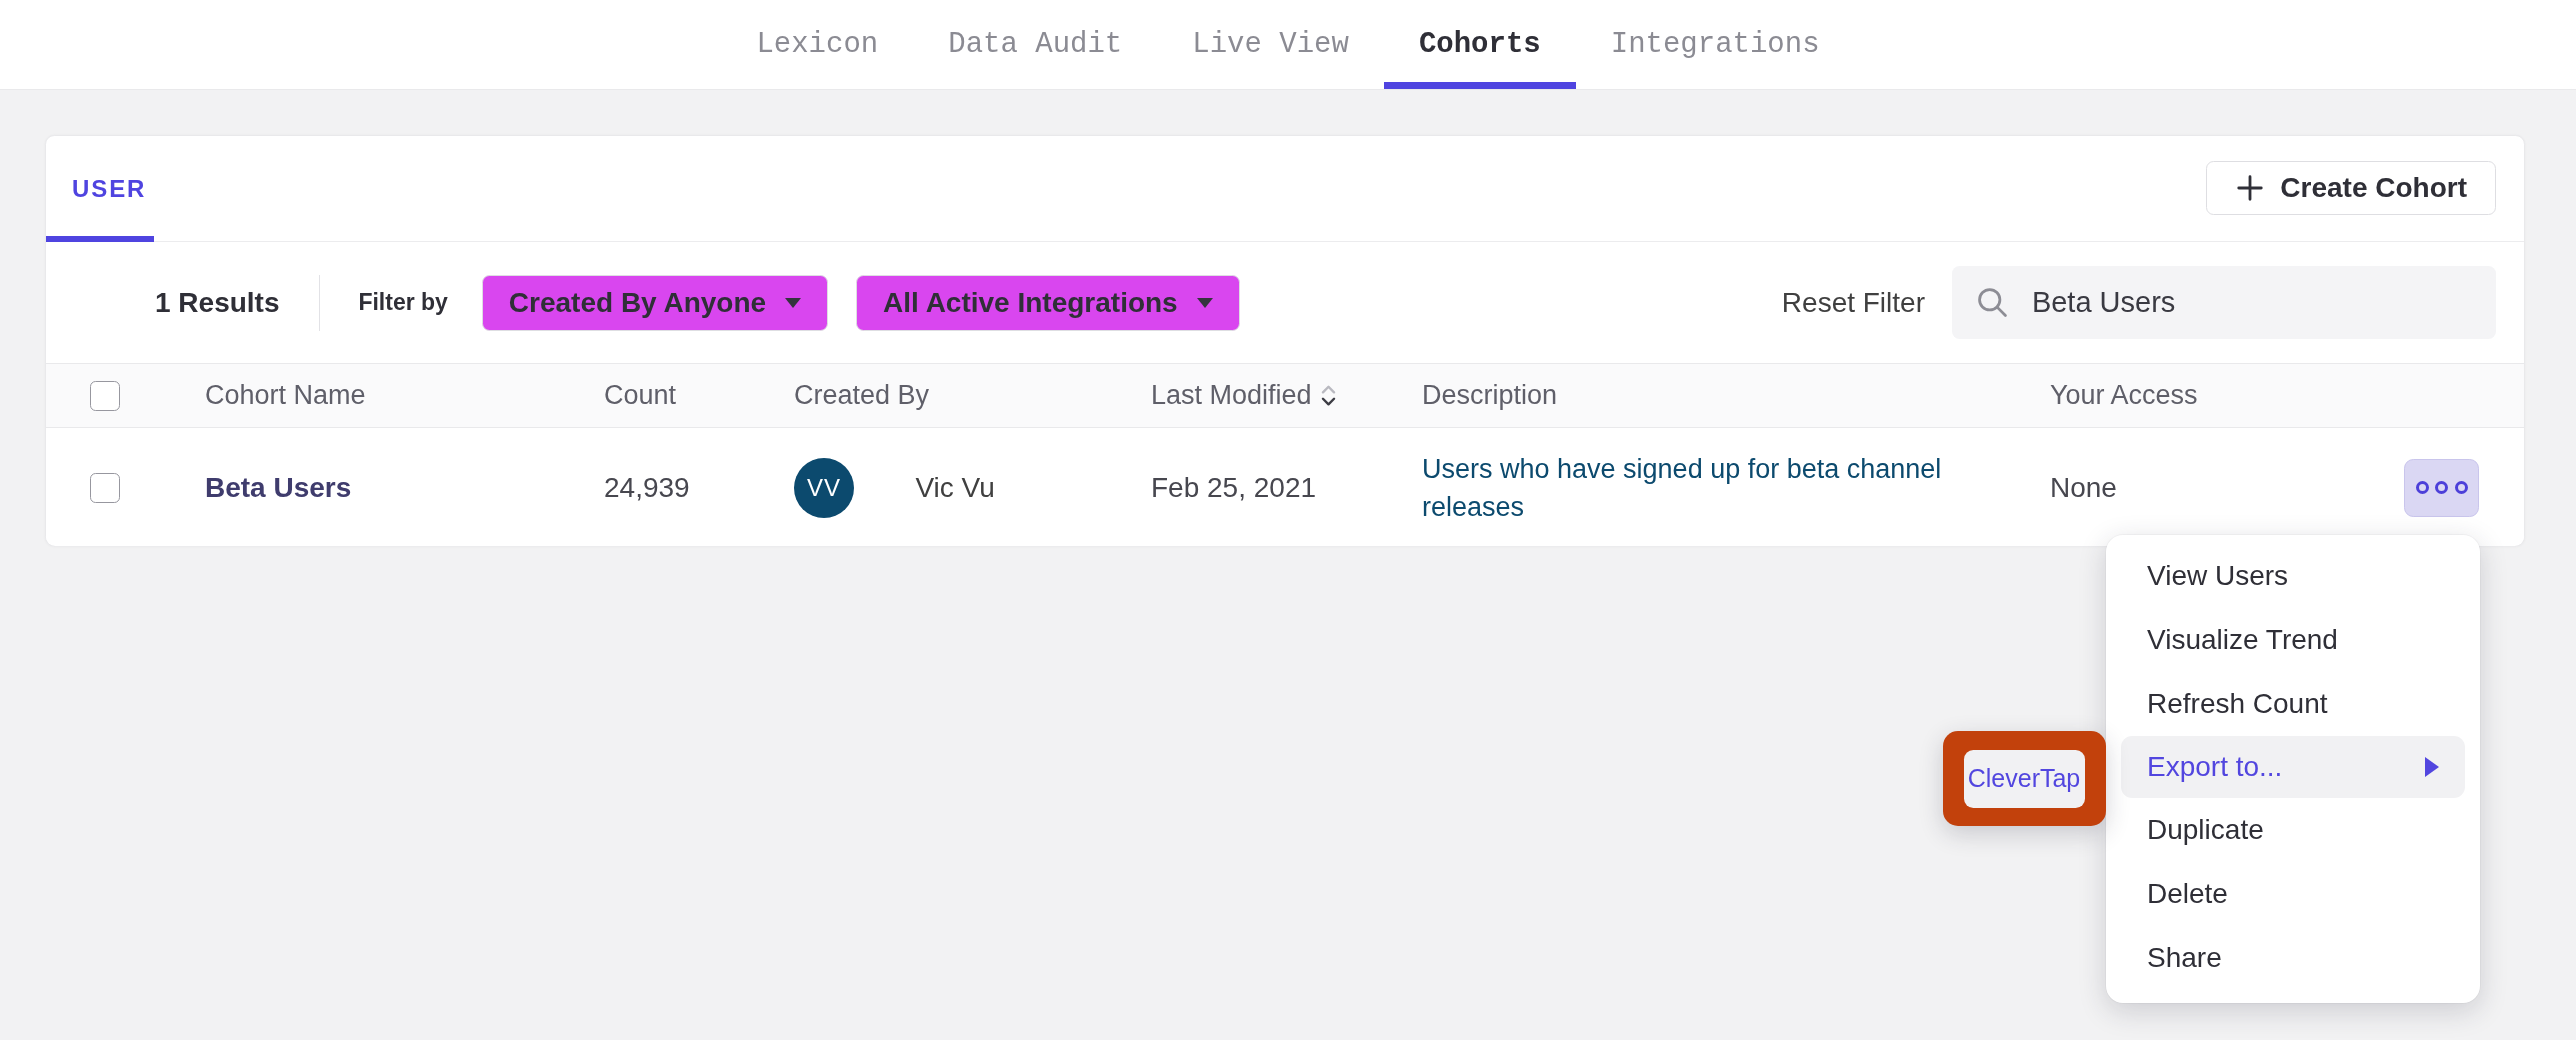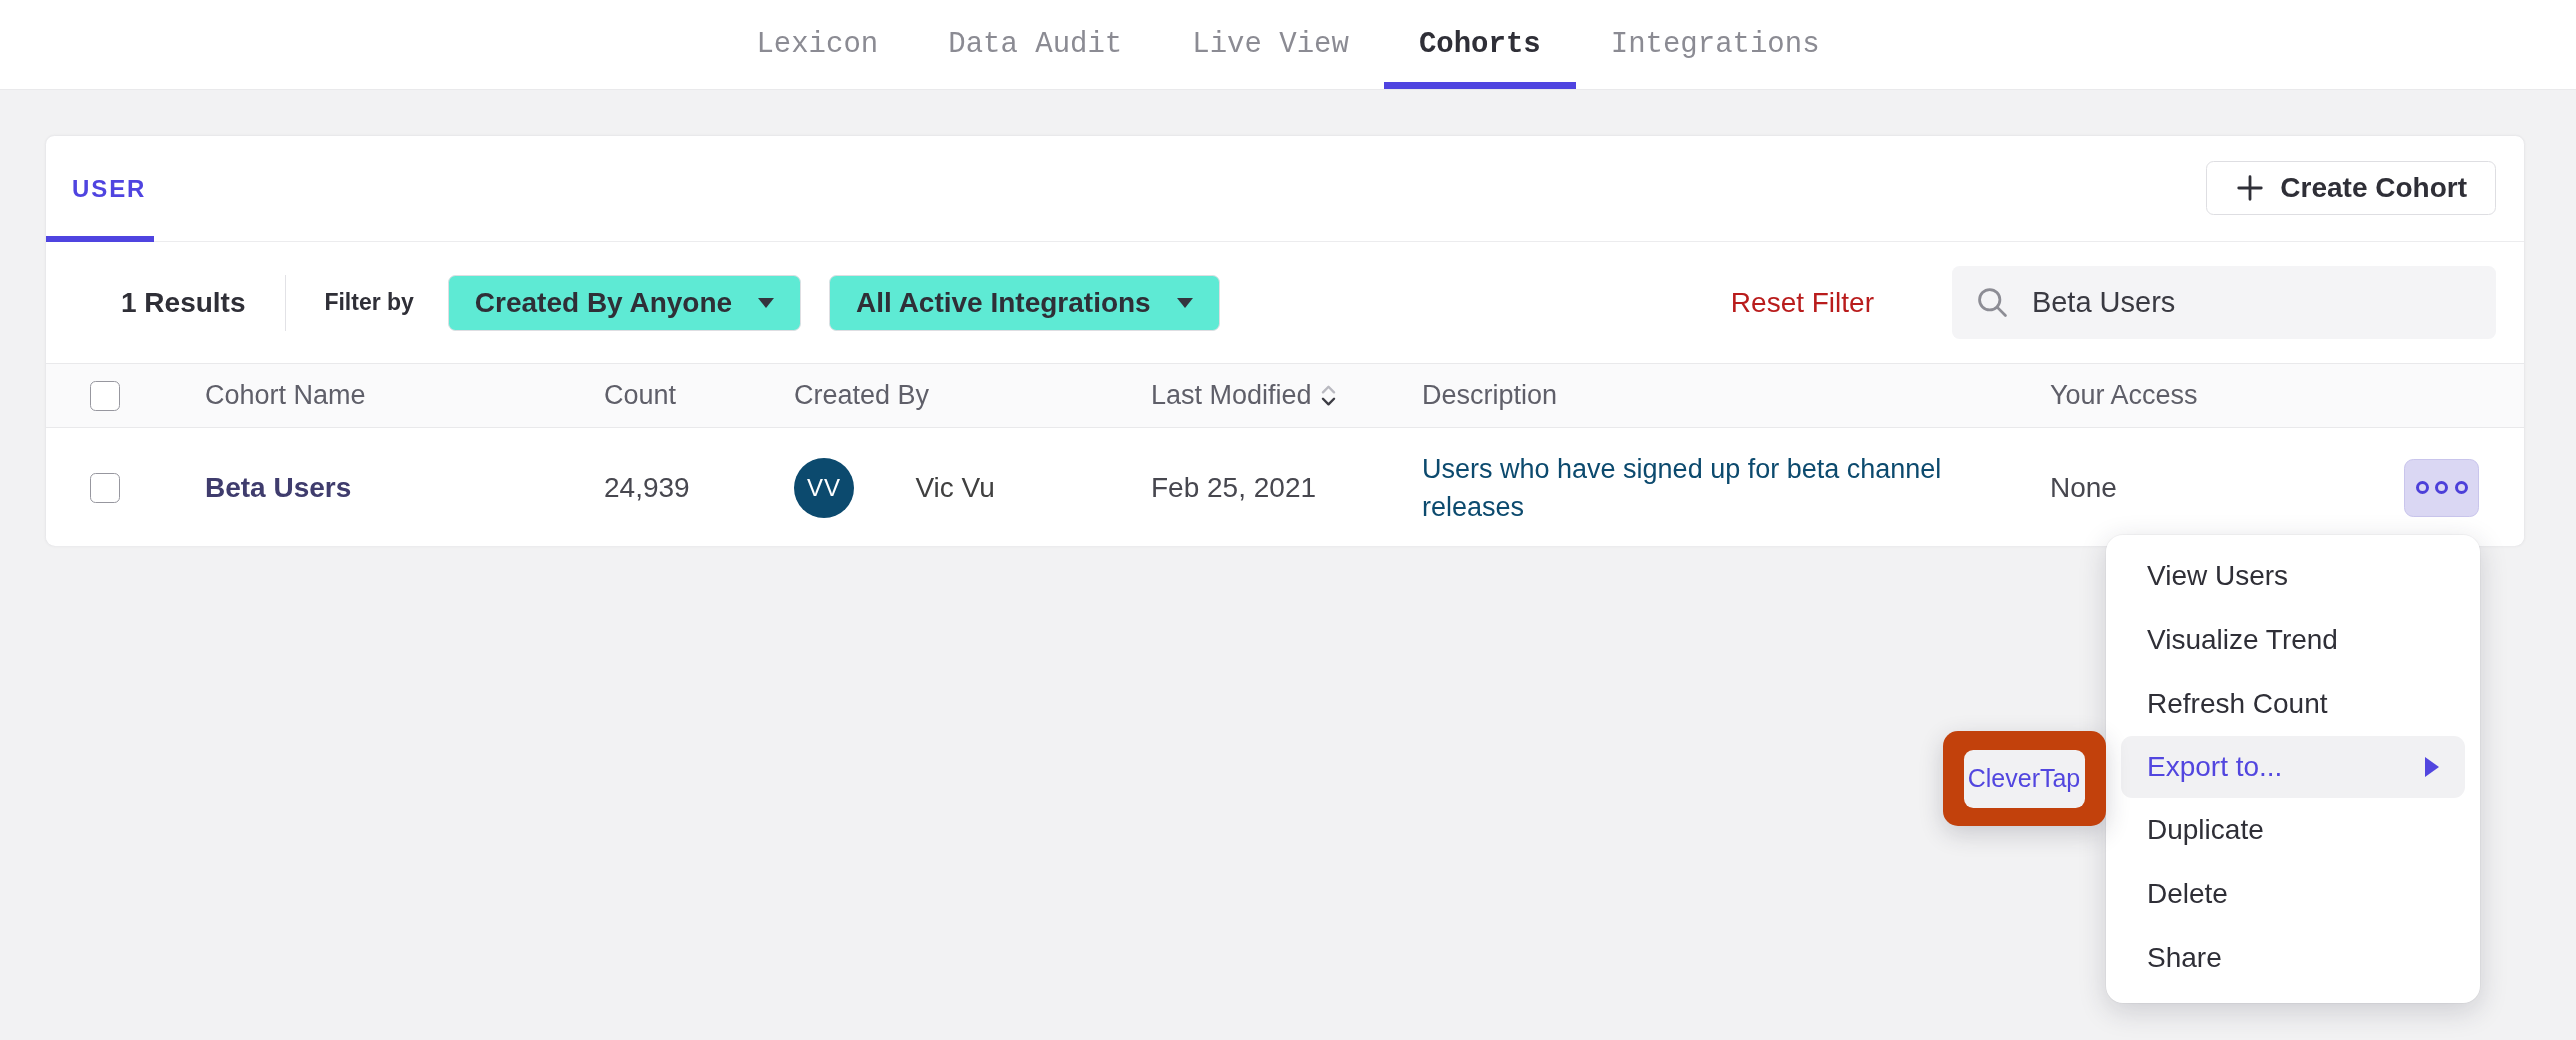--- a/index.html
+++ b/index.html
@@ -17,29 +17,29 @@
   
   .card { position:absolute; left:45px; top:135px; width:2480px; height:411px; background:#ffffff; border:0.9px solid #e9e9eb; border-radius:9.3px; box-shadow:0 0.9px 2.8px rgba(20,20,40,.04); }
 
   .card-header { position:relative; height:106px; border-bottom:0.9px solid #ececee; }
   .user-tab { position:absolute; left:26px; top:50%; transform:translateY(-50%); font-size:24px; font-weight:700; letter-spacing:1.9px; color:#4f44e0; cursor:pointer; }
   .user-underline { position:absolute; left:0; bottom:-0.9px; width:108px; height:5.6px; background:#4f44e0; }
 
   .create-btn { position:absolute; right:28px; top:25px; height:54px; display:flex; align-items:center; gap:15px; padding:0 28px; background:#ffffff; border:0.9px solid #dedee2; border-radius:7.5px; font-size:28px; font-weight:600; color:#2f2f37; cursor:pointer; }
 
   
-  .filter-bar { position:absolute; top:106px; left:0; right:0; height:121px; display:flex; align-items:center; padding-left:75px; }
+  .filter-bar { position:absolute; top:106px; left:0; right:0; height:121px; display:flex; align-items:center; padding-left:109px; }
   .results-count { font-size:28px; font-weight:600; color:#2f2f37; }
   .v-divider { width:0.9px; height:56px; background:#e2e2e6; margin:0 39px; }
   .filter-by { font-size:23px; font-weight:600; color:#2f2f37; margin-right:34px; }
-  .dropdown-btn { height:56px; display:flex; align-items:center; gap:26px; padding:0 26px; border:0.9px solid #dedee2; border-radius:7.5px; background:#5eead4; font-size:28px; font-weight:600; color:#2f2f37; cursor:pointer; }
+  .dropdown-btn { height:56px; display:flex; align-items:center; gap:19px; padding:0 26px; border:0.9px solid #dedee2; border-radius:7.5px; background:#d946ef; font-size:28px; font-weight:600; color:#2f2f37; cursor:pointer; }
   .dropdown-btn + .dropdown-btn { margin-left:28px; }
   .caret-down { width:0; height:0; border-left:8.4px solid transparent; border-right:8.4px solid transparent; border-top:10.3px solid #34343e; }
   .filter-right { margin-left:auto; display:flex; align-items:center; margin-right:28px; }
-  .reset-filter { font-size:28px; color:#b91c1c; margin-right:78px; cursor:pointer; white-space:nowrap; }
+  .reset-filter { font-size:28px; color:#404040; margin-right:27px; cursor:pointer; white-space:nowrap; }
   .search-box { display:flex; align-items:center; width:544px; height:73px; background:#f4f4f6; border-radius:7.5px; padding:0 22.4px; }
   .search-box svg { flex:0 0 auto; margin-right:20.5px; }
   .search-input { flex:1; border:none; outline:none; background:transparent; font-family:"Liberation Sans", sans-serif; font-size:29px; color:#3a3a42; }
 
   
   .thead, .trow { display:grid; grid-template-columns:159px 399px 190px 357px 271px 628px 295px 1fr; align-items:center; }
   .thead { position:absolute; top:227px; left:0; right:0; height:65px; background:#fafafb; border-top:0.9px solid #e9e9eb; border-bottom:0.9px solid #e9e9eb; font-size:27px; font-weight:500; color:#5f5f69; }
   .trow { position:absolute; top:293px; left:0; right:0; height:117px; background:#ffffff; font-size:28px; border-bottom-left-radius:9.3px; border-bottom-right-radius:9.3px; }
   .cell-check { padding-left:44px; }
   .checkbox { width:30px; height:30px; border:1.9px solid #97979f; border-radius:5.6px; background:#ffffff; cursor:pointer; }

